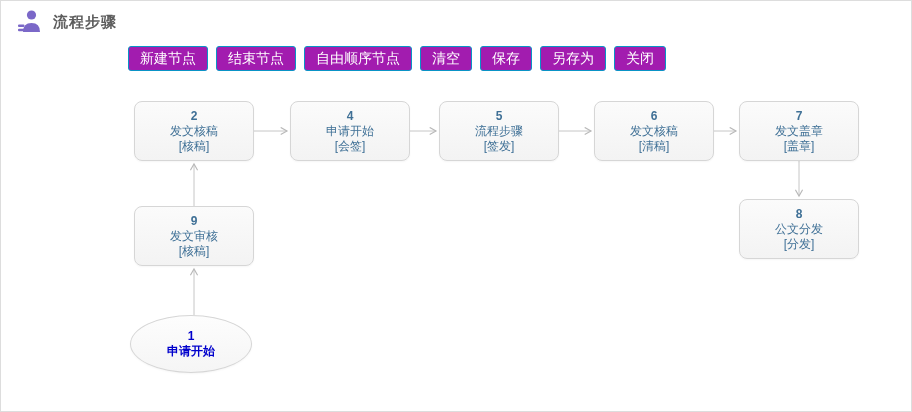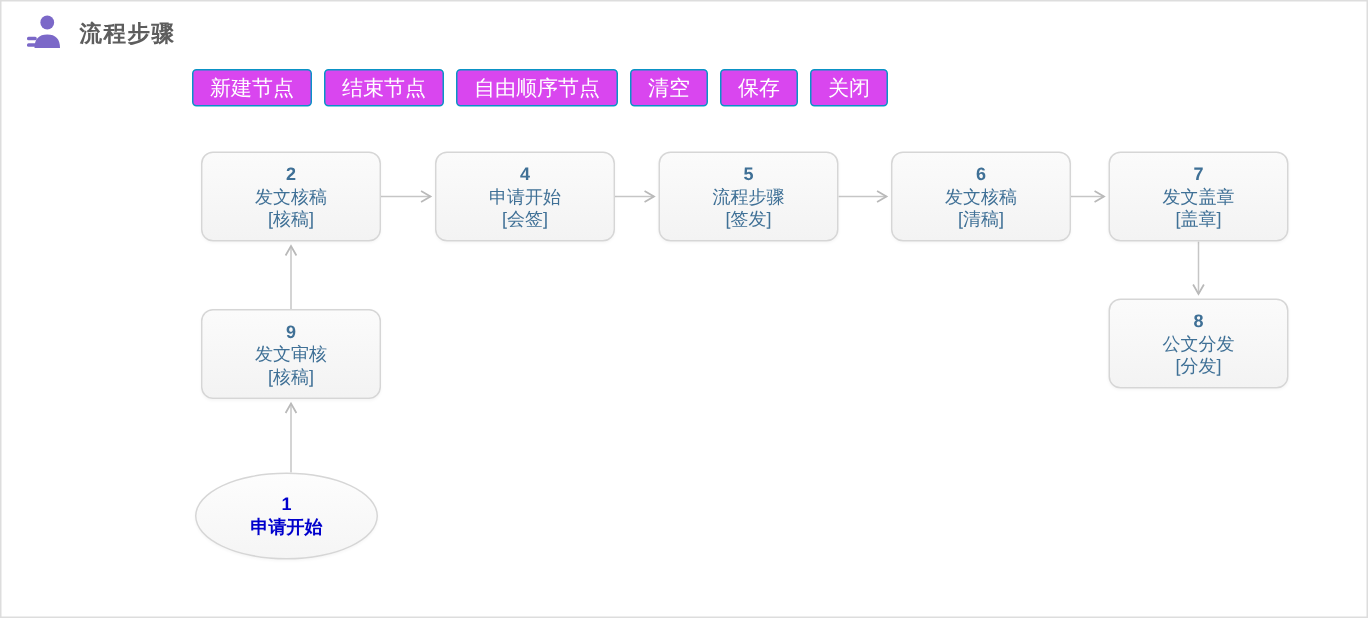--- a/index.html
+++ b/index.html
@@ -9,21 +9,21 @@
     position:relative; width:912px; height:412px;
     background:#fff; border:1px solid #ddd; overflow:hidden;
   }
   
   .header { position:absolute; left:16px; top:8px; display:flex; align-items:center; }
   .hicon { width:24px; height:26px; display:inline-block; }
   .htitle { margin-left:12px; font-size:15px; font-weight:bold; color:#5d5d5d; letter-spacing:1px; }
   
   .toolbar { position:absolute; left:127px; top:45px; display:flex; gap:8px; }
   .tbtn {
-    background:#d946ef; color:#fff; border:1px solid #0a93c6; border-radius:3px;
+    background:#a21caf; color:#fff; border:1px solid #0a93c6; border-radius:3px;
     font-size:14px; line-height:17px; padding:3px 11px; cursor:pointer;
     font-family:"Liberation Sans","DejaVu Sans",sans-serif; white-space:nowrap;
   }
   
   .canvas { position:absolute; left:0; top:0; width:912px; height:412px; }
   .arrows { position:absolute; left:0; top:0; width:912px; height:412px; pointer-events:none; }
   .node {
     position:absolute; width:120px; height:60px;
     border:1px solid #d6d6d6; border-radius:8px;
     background:linear-gradient(#fbfbfb,#f3f3f3);
@@ -63,20 +63,21 @@
     </span>
     <span class="htitle">流程步骤</span>
   </div>
 
   <div class="toolbar">
     <button class="tbtn">新建节点</button>
     <button class="tbtn">结束节点</button>
     <button class="tbtn">自由顺序节点</button>
     <button class="tbtn">清空</button>
     <button class="tbtn">保存</button>
+    <button class="tbtn">另存为</button>
     <button class="tbtn">关闭</button>
   </div>
 
   <div class="canvas">
 
     <svg class="arrows">
       <defs>
         <marker id="arr" viewBox="0 0 10 10" refX="8" refY="5" markerWidth="9" markerHeight="9" orient="auto">
           <path d="M1,1 L8,5 L1,9" fill="none" stroke="#b9b9b9" stroke-width="1.3"></path>
         </marker>

